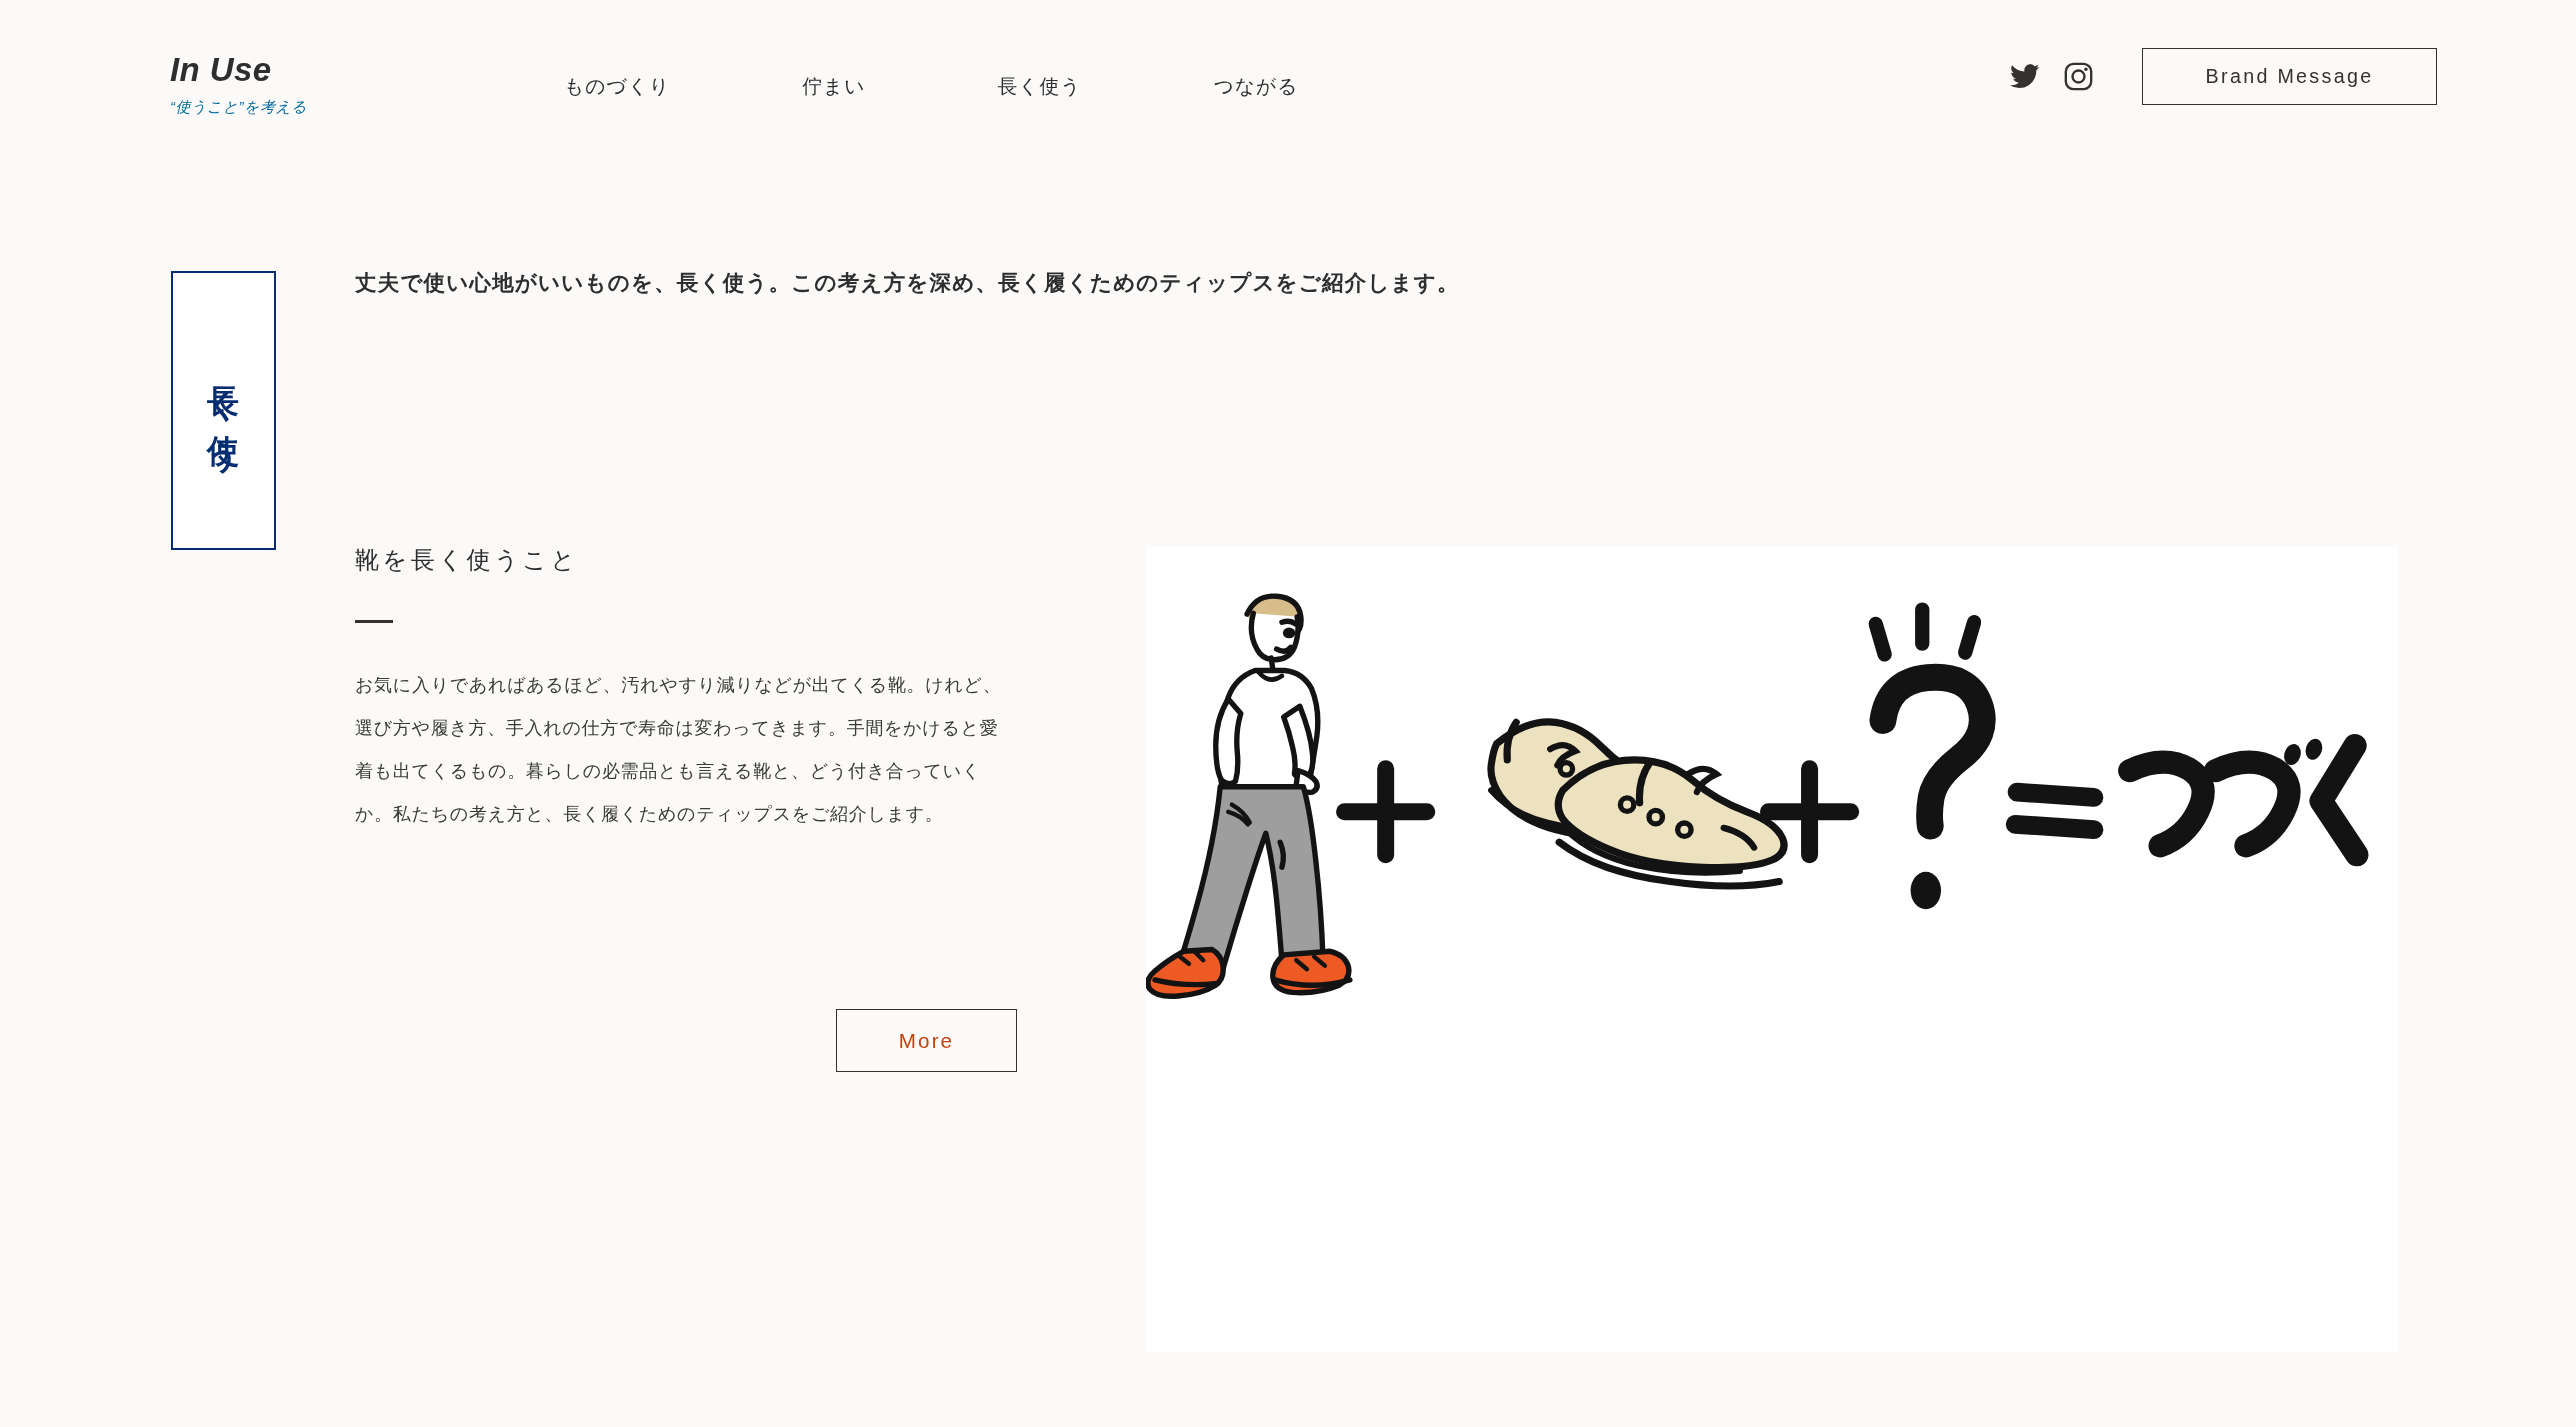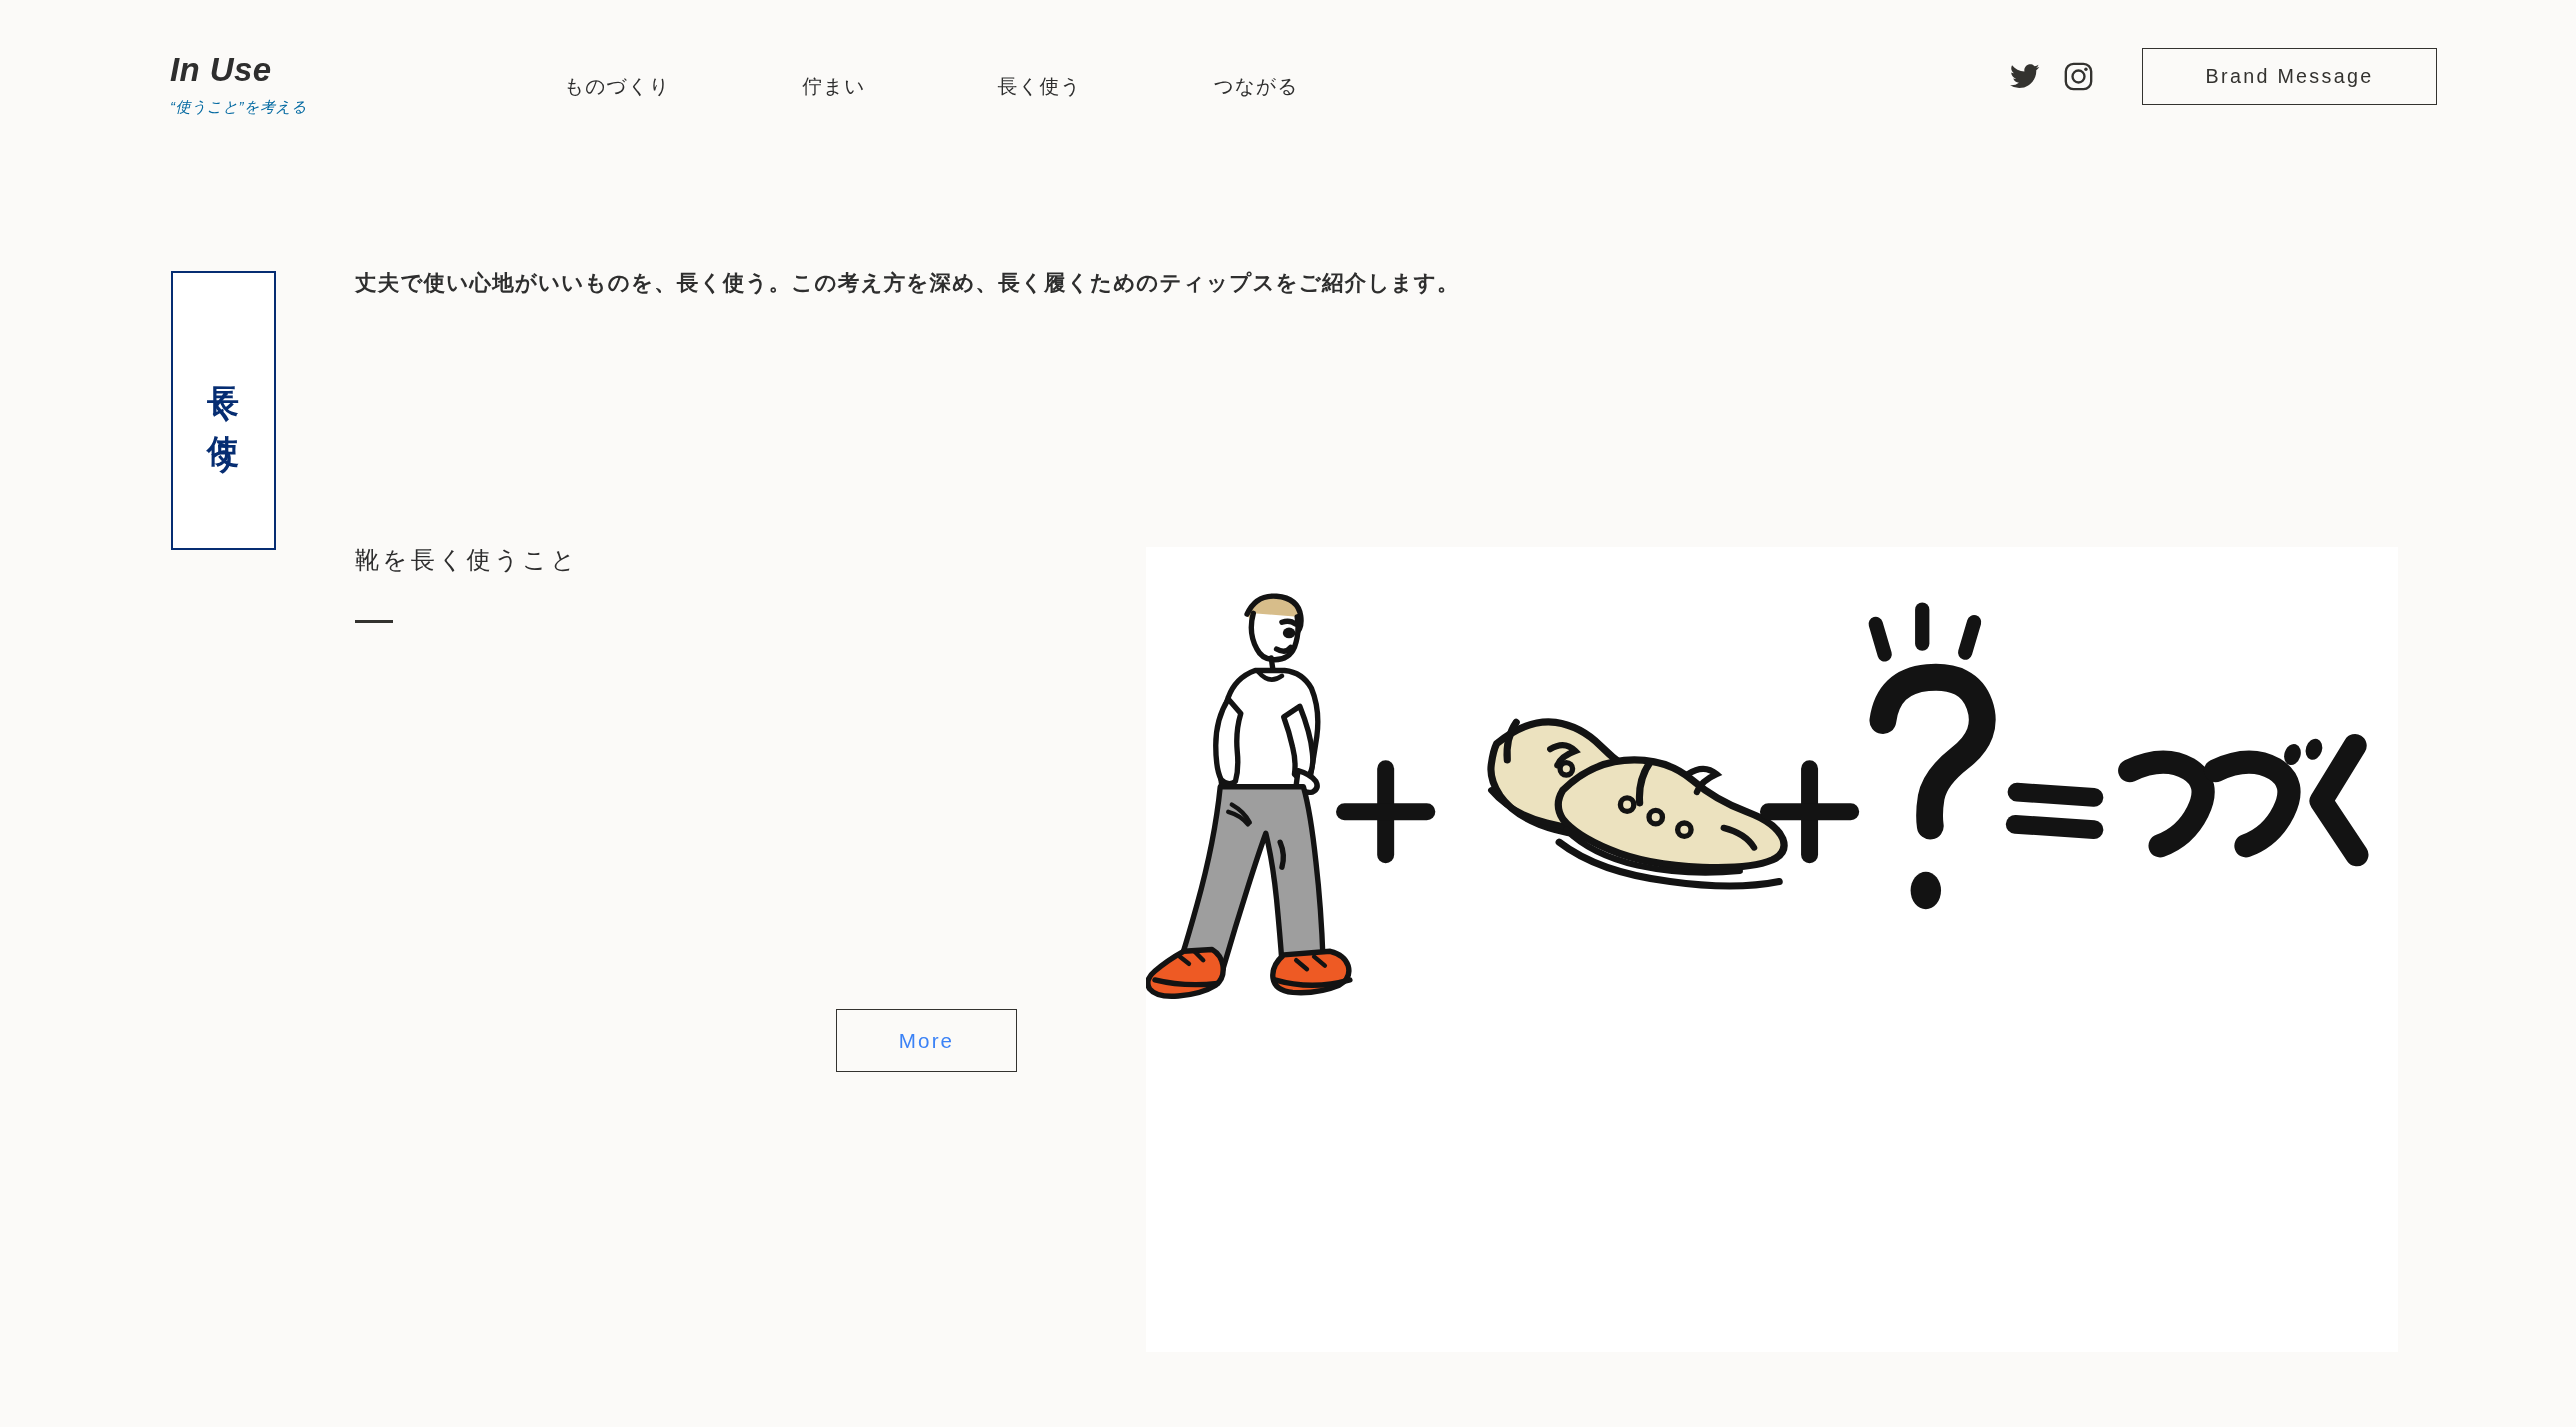--- a/index.html
+++ b/index.html
@@ -168,21 +168,21 @@
   .more-btn {
     width: 181px;
     height: 63px;
     border: 1.8px solid #33322f;
     background: transparent;
     display: flex;
     align-items: center;
     justify-content: center;
     font-size: 20.6px;
     letter-spacing: 2.1px;
-    color: #3b82f6;
+    color: #c2410c;
     font-family: "Liberation Sans", "DejaVu Sans", sans-serif;
     cursor: pointer;
   }
 
   
   .illustration-panel {
     position: absolute;
     left: 1146px;
     top: 547px;
     width: 1252px;
@@ -234,20 +234,21 @@
 
 <div class="category-tag">
   <span class="category-tag-label">長く使う</span>
 </div>
 
 <p class="lead">丈夫で使い心地がいいものを、長く使う。この考え方を深め、長く履くためのティップスをご紹介します。</p>
 
 <div class="article-text">
   <h2 class="article-title">靴を長く使うこと</h2>
   <div class="article-rule"></div>
+  <p class="article-body">お気に入りであればあるほど、汚れやすり減りなどが出てくる靴。けれど、選び方や履き方、手入れの仕方で寿命は変わってきます。手間をかけると愛着も出てくるもの。暮らしの必需品とも言える靴と、どう付き合っていくか。私たちの考え方と、長く履くためのティップスをご紹介します。</p>
 </div>
 
 <div class="more-wrap">
   <button class="more-btn">More</button>
 </div>
 
 <div class="illustration-panel">
   <svg viewBox="0 0 1400 900" aria-hidden="true">
 
     <g>

